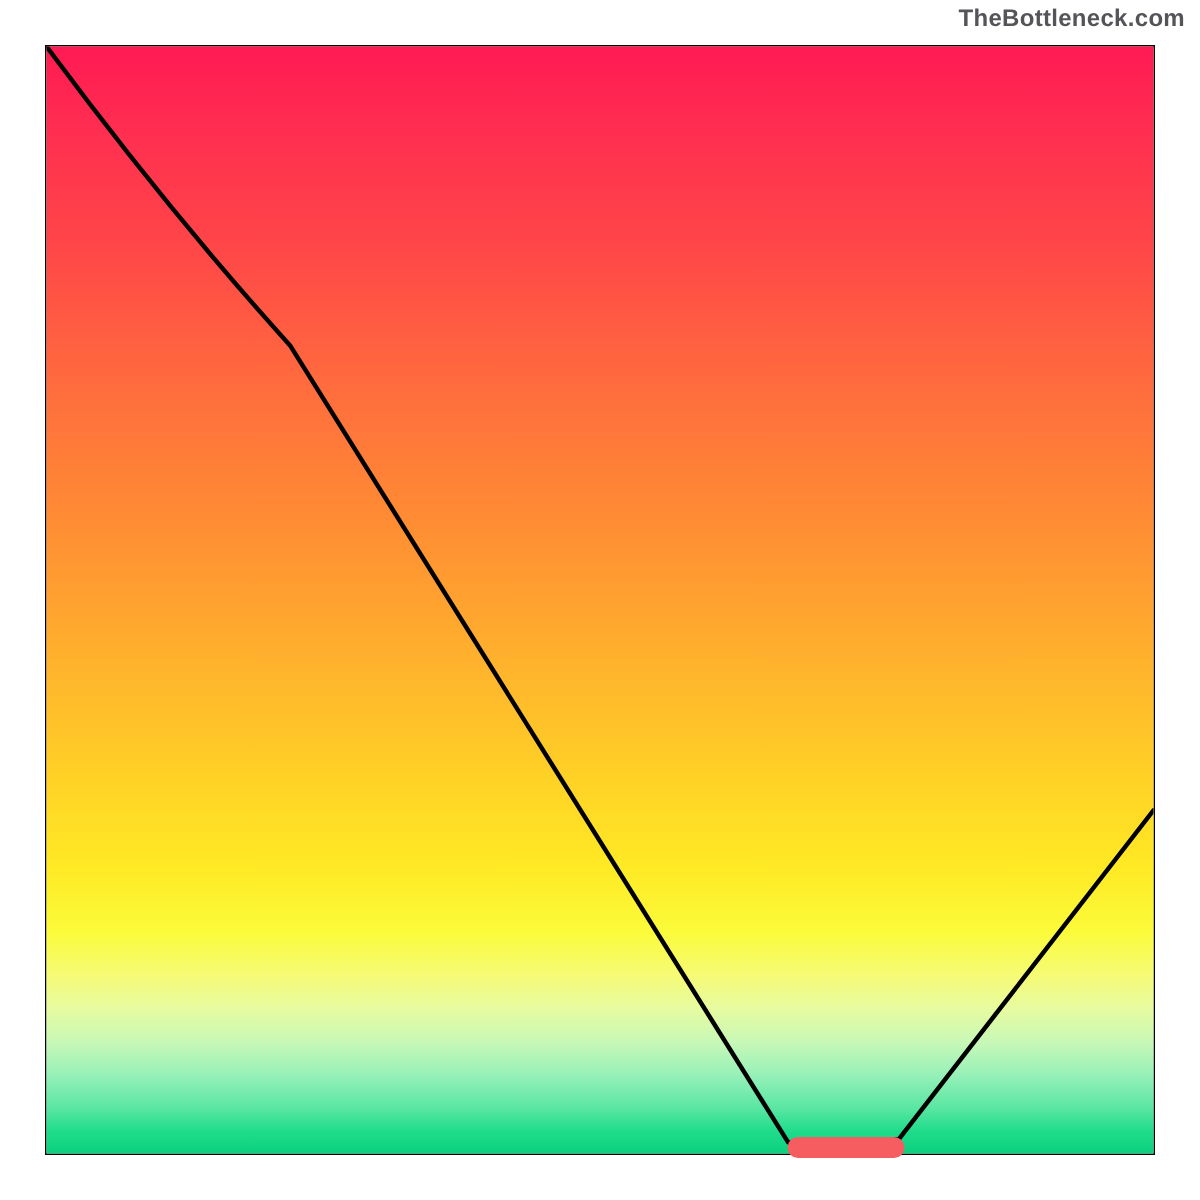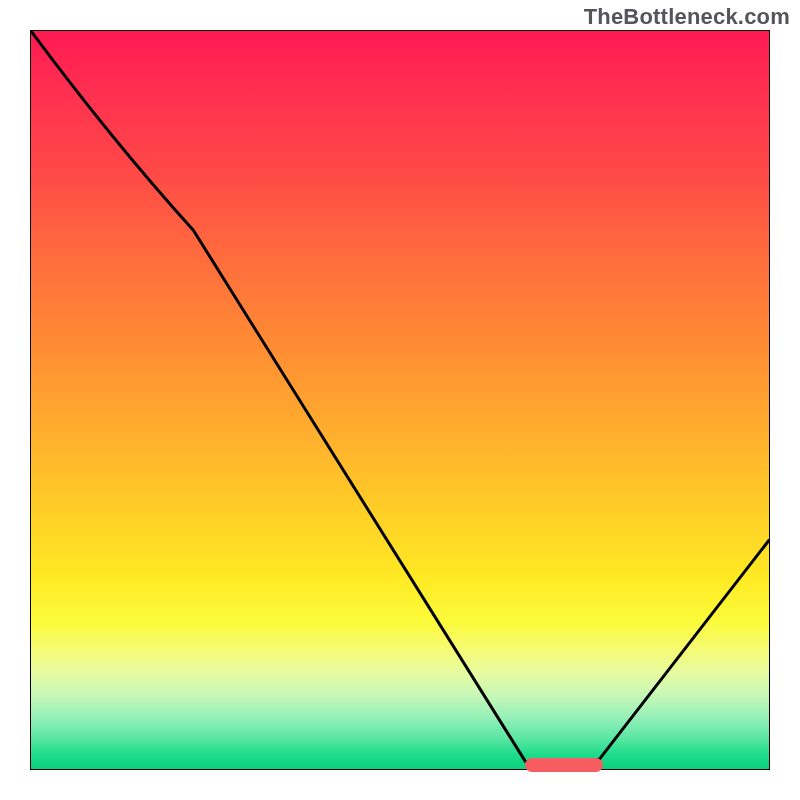--- a/index.html
+++ b/index.html
@@ -12,21 +12,21 @@
   }
   .container {
     position: relative;
     width: 800px;
     height: 800px;
   }
   .watermark {
     position: absolute;
     top: 4px;
     right: 10px;
-    font-size: 22px;
+    font-size: 16px;
     font-weight: 600;
     color: #555459;
     z-index: 5;
     letter-spacing: 0.2px;
   }
   .plot-outer {
     position: absolute;
     left: 30px;
     top: 30px;
     width: 740px;

